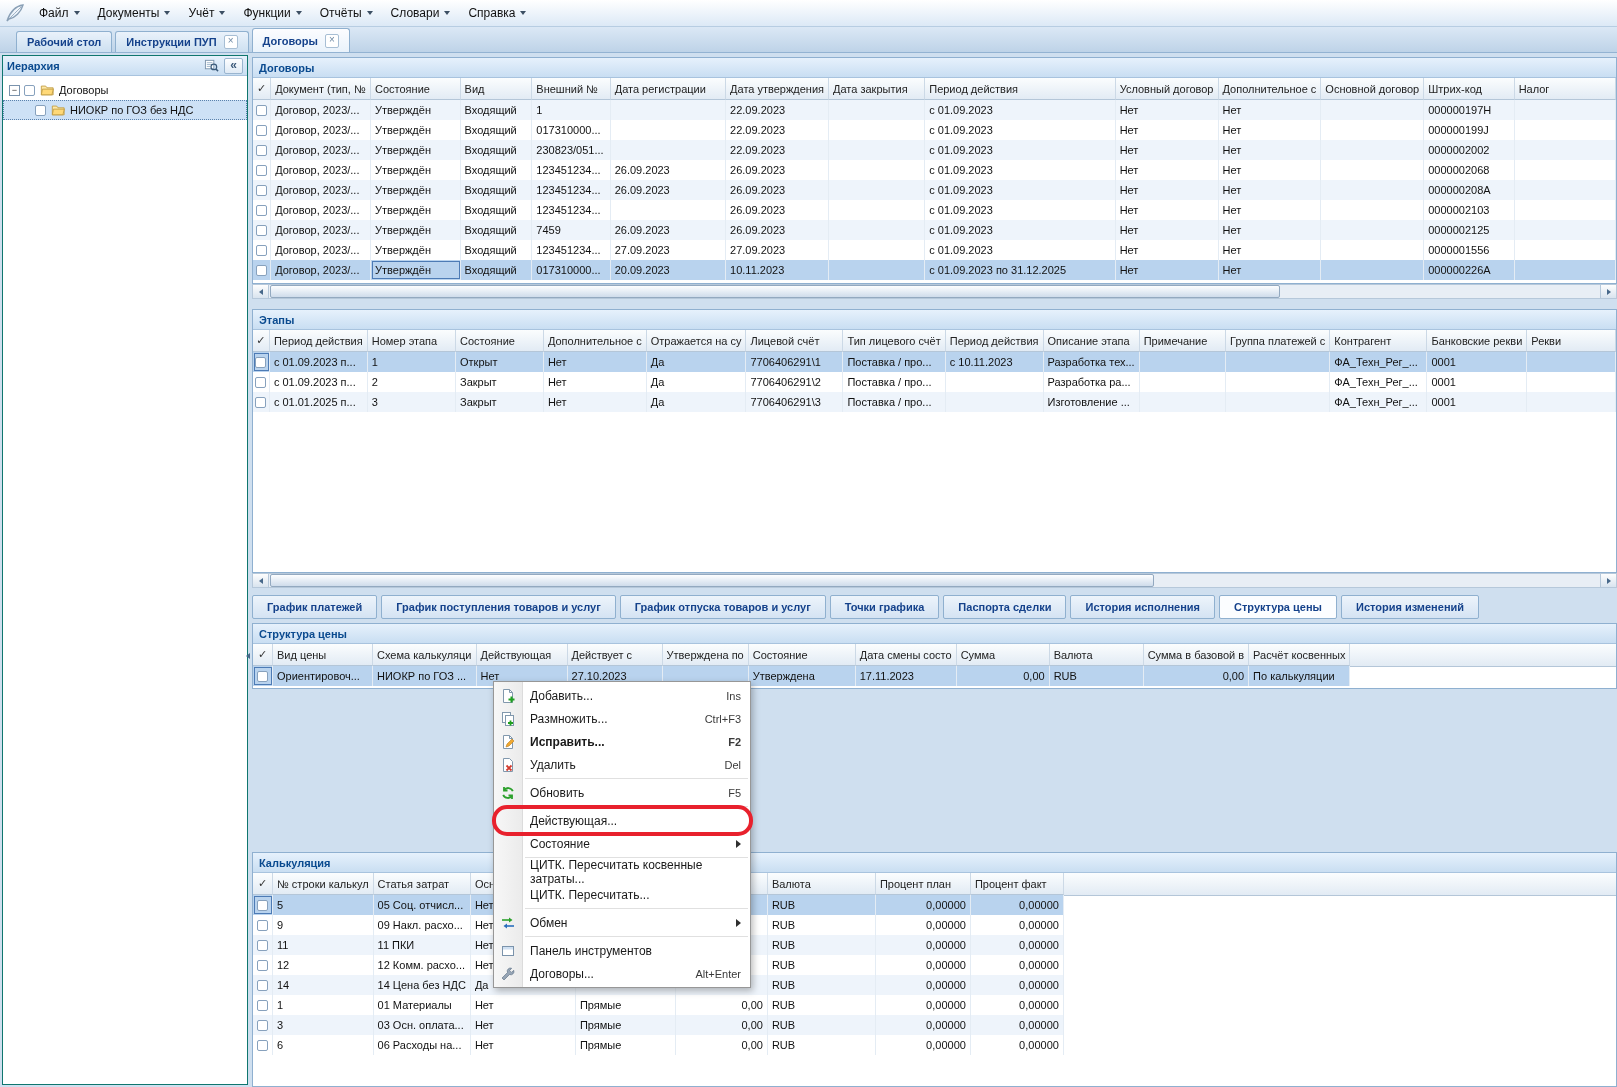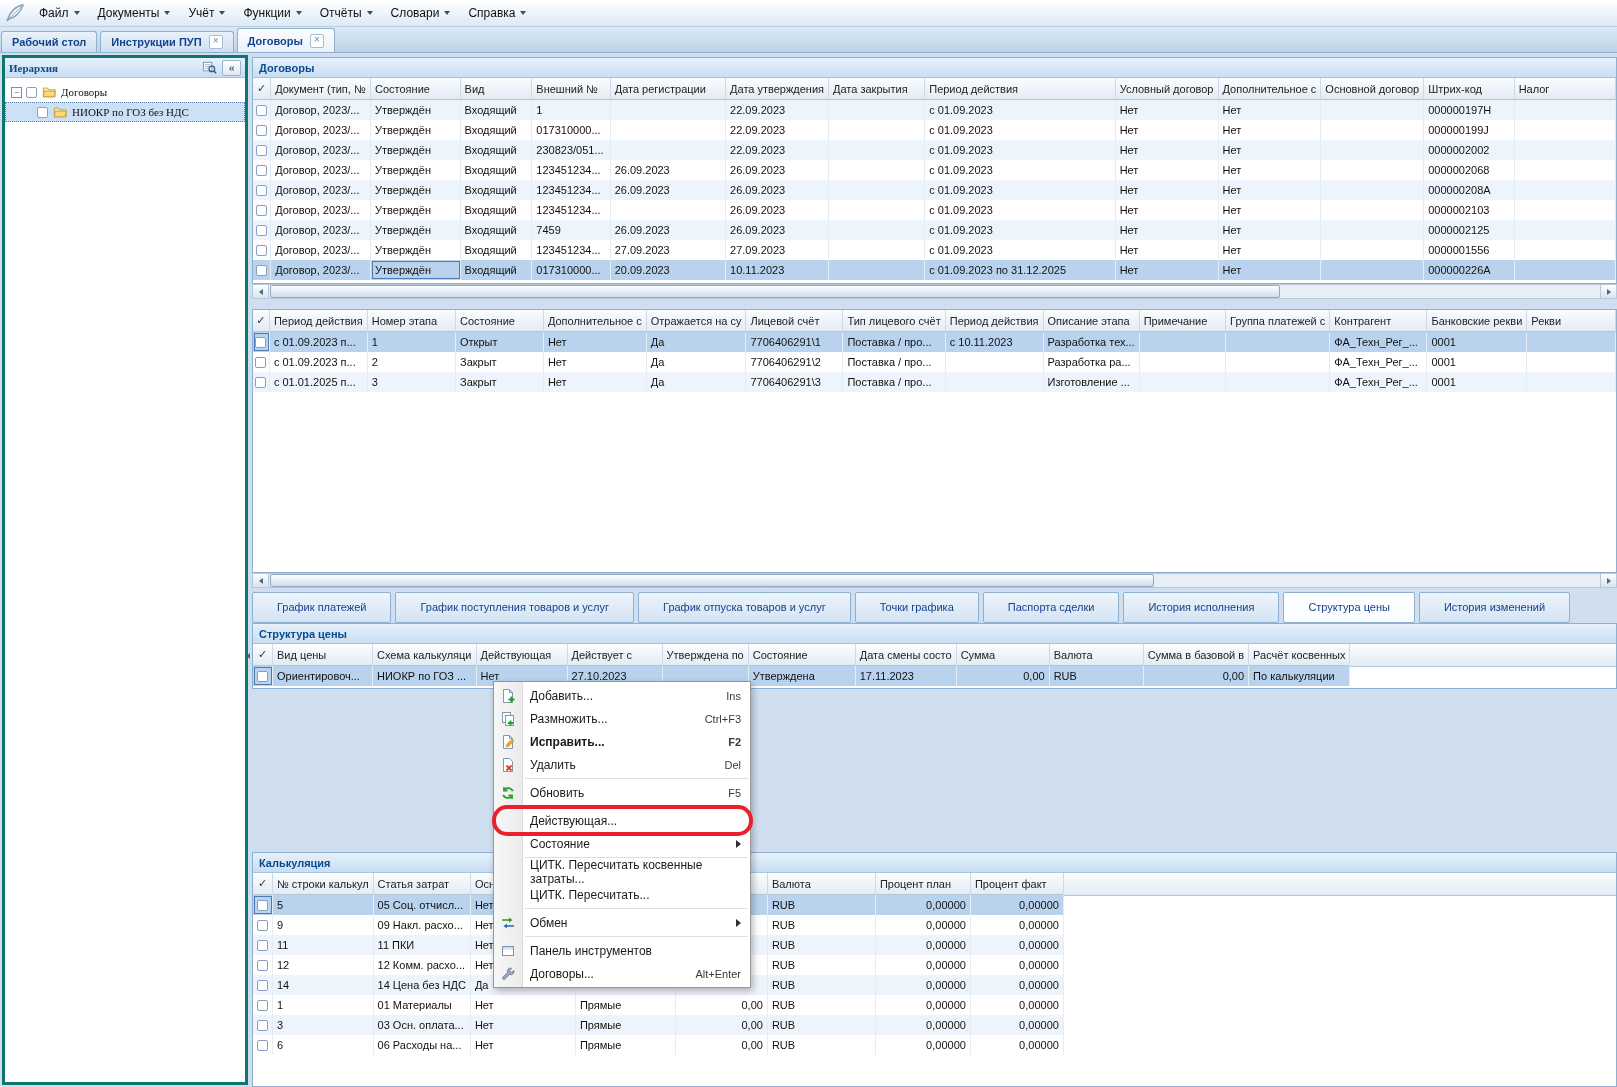--- a/index.html
+++ b/index.html
@@ -13,30 +13,30 @@
   .menubar{position:absolute;left:0;top:0;width:100%;height:27px;box-sizing:border-box;
     background:linear-gradient(#ffffff,#dce9f6);border-bottom:1px solid #b7cde2;
     display:flex;align-items:center;padding-left:4px;}
   .logo{width:22px;height:22px;margin-right:4px;display:inline-flex;align-items:center;justify-content:center;}
   .mbar-items{display:flex;align-items:center;height:100%;}
   .mbar-item{display:flex;align-items:center;gap:5px;padding:0 9px;height:100%;font-size:12px;color:#111;cursor:default;}
   .caret{width:0;height:0;border-left:3px solid transparent;border-right:3px solid transparent;border-top:4px solid #3c4f63;}
   
   .tabbar{position:absolute;left:0;top:27px;width:100%;height:26px;box-sizing:border-box;
     background:linear-gradient(#dbe8f5,#bed3e8);border-bottom:1px solid #93b3d2;
-    display:flex;align-items:flex-end;padding-left:1px;gap:3px;}
+    display:flex;align-items:flex-end;padding-left:16px;gap:3px;}
   .tab{height:21px;display:flex;align-items:center;gap:7px;padding:0 10px;box-sizing:border-box;
     border:1px solid #8fb0cf;border-bottom:none;border-radius:3px 3px 0 0;
     background:linear-gradient(#eaf2fb,#cde0f1);font-size:11px;font-weight:bold;color:#15428b;}
   .tab.active{height:24px;background:linear-gradient(#fcfdff,#e9f2fb);}
   .tclose{width:12px;height:12px;line-height:10px;text-align:center;font-size:10px;font-weight:normal;
     color:#6f8aa5;background:#fff;border:1px solid #a7bed4;border-radius:2px;cursor:pointer;}
   
   .sidebar{position:absolute;left:2px;top:55px;width:246px;height:1030px;box-sizing:border-box;
-    background:#fff;border:3px solid #0f766e;font-family:Liberation Serif, serif;}
+    background:#fff;border:1px solid #0f766e;}
   .side-header{height:19px;background:linear-gradient(#e6f1fc,#c9def2);border-bottom:1px solid #a8c3de;
     display:flex;align-items:center;padding:0 4px;gap:5px;}
   .side-title{flex:1;font-size:11px;font-weight:bold;color:#0a4a8f;}
   .side-ico{display:inline-flex;width:15px;height:15px;cursor:pointer;}
   .side-collapse{font-size:12px;font-weight:bold;color:#3c5a7a;border:1px solid #9ab5cf;background:linear-gradient(#fdfeff,#dfeaf5);
     width:17px;height:14px;line-height:12px;text-align:center;border-radius:2px;cursor:pointer;}
   .tree{padding-top:4px;}
   .tree-row{height:20px;display:flex;align-items:center;gap:4px;font-size:11px;color:#111;cursor:default;white-space:nowrap;}
   .tree-row.selected{background:#cde1f6;outline:1px dotted #5a82ad;outline-offset:-1px;}
   .expander{width:11px;height:11px;box-sizing:border-box;border:1px solid #7a93ad;background:#fff;
@@ -66,23 +66,23 @@
   
   .hscroll{position:absolute;height:15px;box-sizing:border-box;background:#e8eef5;border:1px solid #b6c8da;display:flex;align-items:center;}
   .hs-btn{width:15px;height:13px;flex:0 0 auto;background:linear-gradient(#fdfdfd,#d9e4ef);display:flex;align-items:center;justify-content:center;cursor:pointer;}
   .hs-btn.l{border-right:1px solid #b6c8da;}
   .hs-btn.rr{border-left:1px solid #b6c8da;margin-left:auto;}
   .tri-l{width:0;height:0;border-top:3px solid transparent;border-bottom:3px solid transparent;border-right:4px solid #47688a;}
   .tri-r{width:0;height:0;border-top:3px solid transparent;border-bottom:3px solid transparent;border-left:4px solid #47688a;}
   .hs-thumb{height:13px;box-sizing:border-box;background:linear-gradient(#fdfeff,#cfdceb);border:1px solid #93a9c0;border-radius:2px;cursor:pointer;}
   
   .subtabs{position:absolute;left:252px;top:595px;height:24px;display:flex;align-items:center;gap:4px;}
-  .subtab{height:31px;display:flex;align-items:center;padding:0 24px;box-sizing:border-box;
+  .subtab{height:24px;display:flex;align-items:center;padding:0 14px;box-sizing:border-box;
     border:1px solid #8fb0cf;border-radius:2px;background:linear-gradient(#edf4fb,#d4e3f3);
-    font-size:11px;font-weight:normal;color:#15428b;cursor:pointer;white-space:nowrap;}
+    font-size:11px;font-weight:bold;color:#15428b;cursor:pointer;white-space:nowrap;}
   .subtab.active{background:#fbfdff;}
   
   .ctx{position:absolute;left:493px;top:681px;width:258px;box-sizing:border-box;background:#fff;
     border:1px solid #979797;box-shadow:2px 3px 7px rgba(0,0,0,.28);padding:2px 0;z-index:60;overflow:visible;}
   .ctx::before{content:"";position:absolute;left:0;top:0;bottom:0;width:28px;
     background:linear-gradient(90deg,#f7f7f7,#ebebeb);border-right:1px solid #dcdcdc;}
   .ctx-item{position:relative;height:23px;display:flex;align-items:center;padding:0 9px 0 36px;font-size:12px;color:#1a1a1a;cursor:pointer;}
   .ctx-item.bold{font-weight:bold;}
   .ctx-item .ico{position:absolute;left:6px;top:50%;transform:translateY(-50%);width:16px;height:16px;display:inline-flex;}
   .ctx-item .ico svg{width:16px;height:16px;}
@@ -380,20 +380,21 @@
   <div class="hs-btn l">
       <span class="tri-l"></span>
     </div>
   <div class="hs-thumb" style="width:1010px;margin-left:1px;"></div>
   <div class="hs-btn rr">
       <span class="tri-r"></span>
     </div>
 </div>
 
 <div class="panel" style="left:252px;top:309px;width:1365px;height:264px;">
+  <div class="panel-header">Этапы</div>
   <div class="panel-body">
     <div class="hdr-fill"></div>
     <table class="grid">
         <colgroup>
           <col style="width: 20px;">
           <col style="width: 97px;">
           <col style="width: 97px;">
           <col style="width: 103px;">
           <col style="width: 96px;">
           <col style="width: 87px;">

